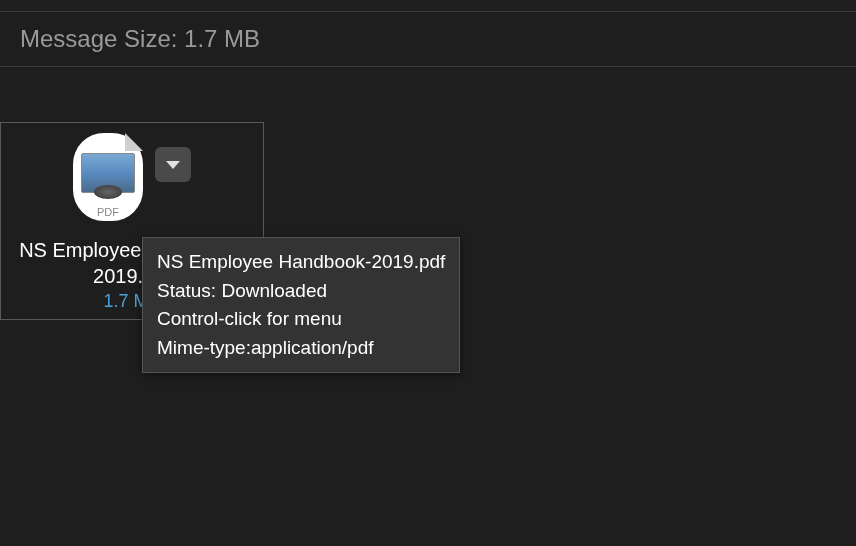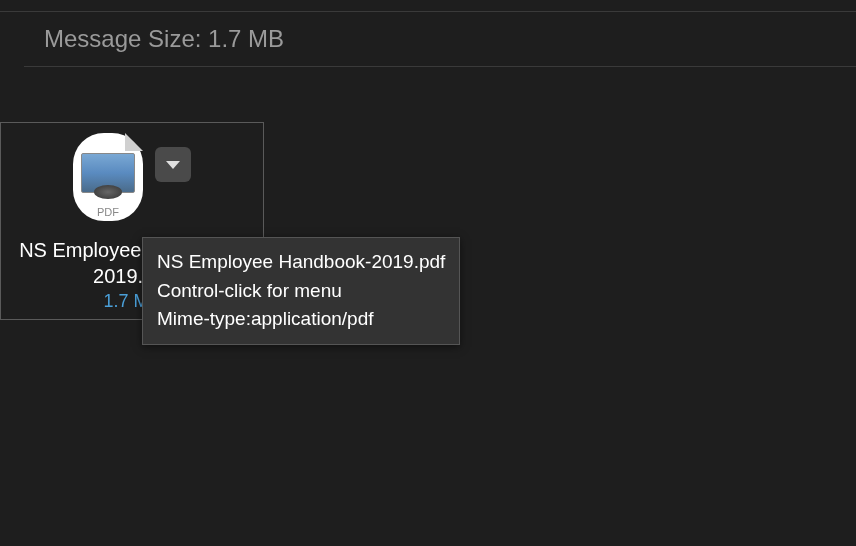--- a/index.html
+++ b/index.html
@@ -15,21 +15,20 @@
       position: relative;
       overflow: hidden;
     }
     .divider-top {
       border-top: 1px solid #3a3a3a;
       margin-top: 11px;
     }
     .message-size-row {
       padding: 13px 20px;
       border-bottom: 1px solid #3a3a3a;
-      margin-left: 24px;
     }
     .message-size-text {
       color: #9a9a9a;
       font-size: 24px;
       font-weight: 400;
     }
     .attachment-area {
       margin-top: 55px;
       margin-left: 0;
     }
@@ -180,15 +179,16 @@
         <div class="chevron-down"></div>
       </div>
     </div>
     <div class="attachment-filename">NS Employee Handbook-2019.pdf</div>
     <div class="attachment-size">1.7 MB</div>
   </div>
 </div>
 
 <div class="tooltip">
   <div>NS Employee Handbook-2019.pdf</div>
+  <div>Status: Downloaded</div>
   <div>Control-click for menu</div>
   <div>Mime-type:application/pdf</div>
 </div>
 
 </body></html>

